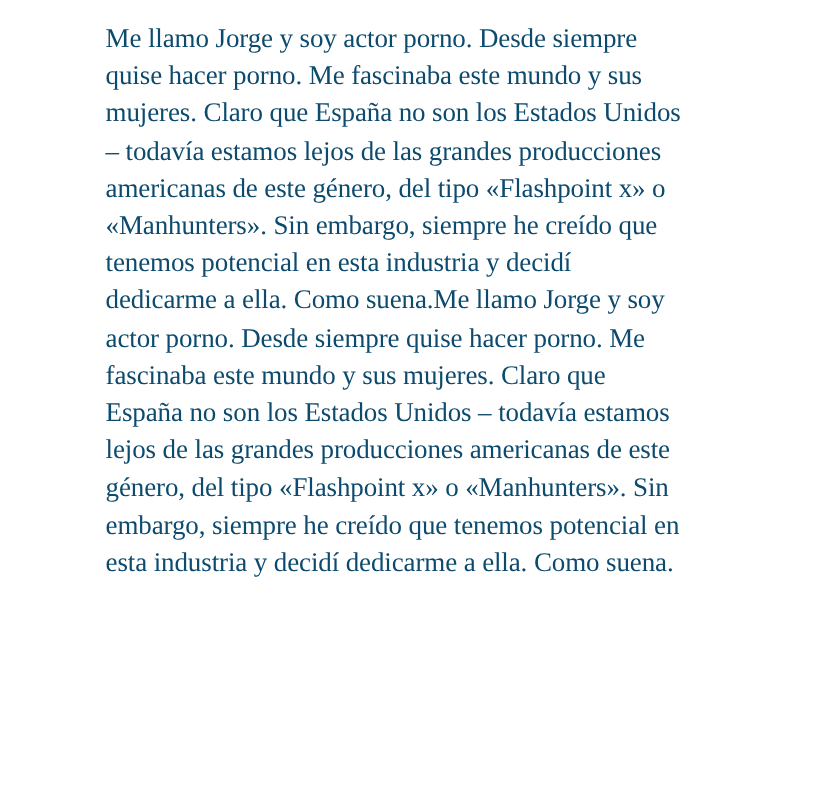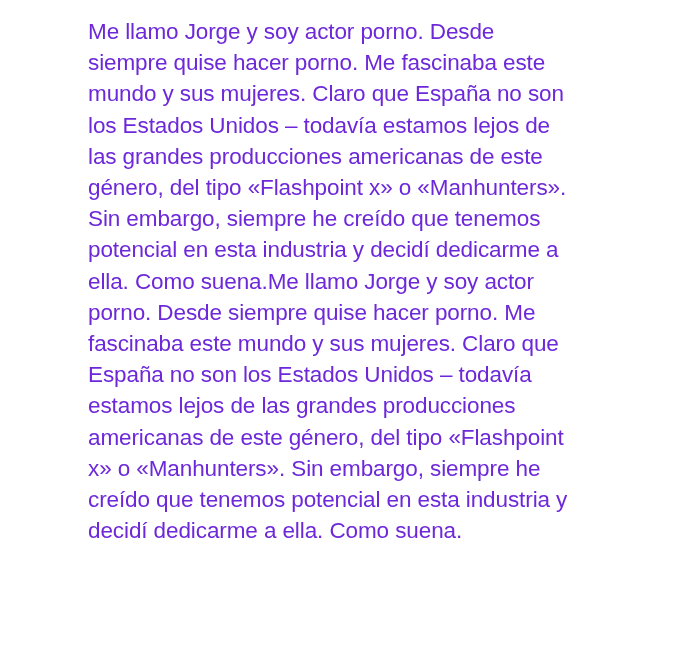--- a/index.html
+++ b/index.html
@@ -18,22 +18,22 @@
     height: 664px;
     box-sizing: border-box;
     background: #ffffff;
     position: relative;
   }
   .article-body {
     position: absolute;
     left: 88px;
     top: 16px;
     width: 482px;
-    color: #6d28d9;
-    font-family: Liberation Sans, sans-serif;
+    color: #0c4a6e;
+    font-family: Liberation Serif, serif;
     font-size: 22.5px;
     line-height: 31.2px;
     font-weight: 400;
     letter-spacing: -0.1px;
     text-align: left;
     white-space: pre-wrap;
     word-break: normal;
   }
 </style>
 </head>

